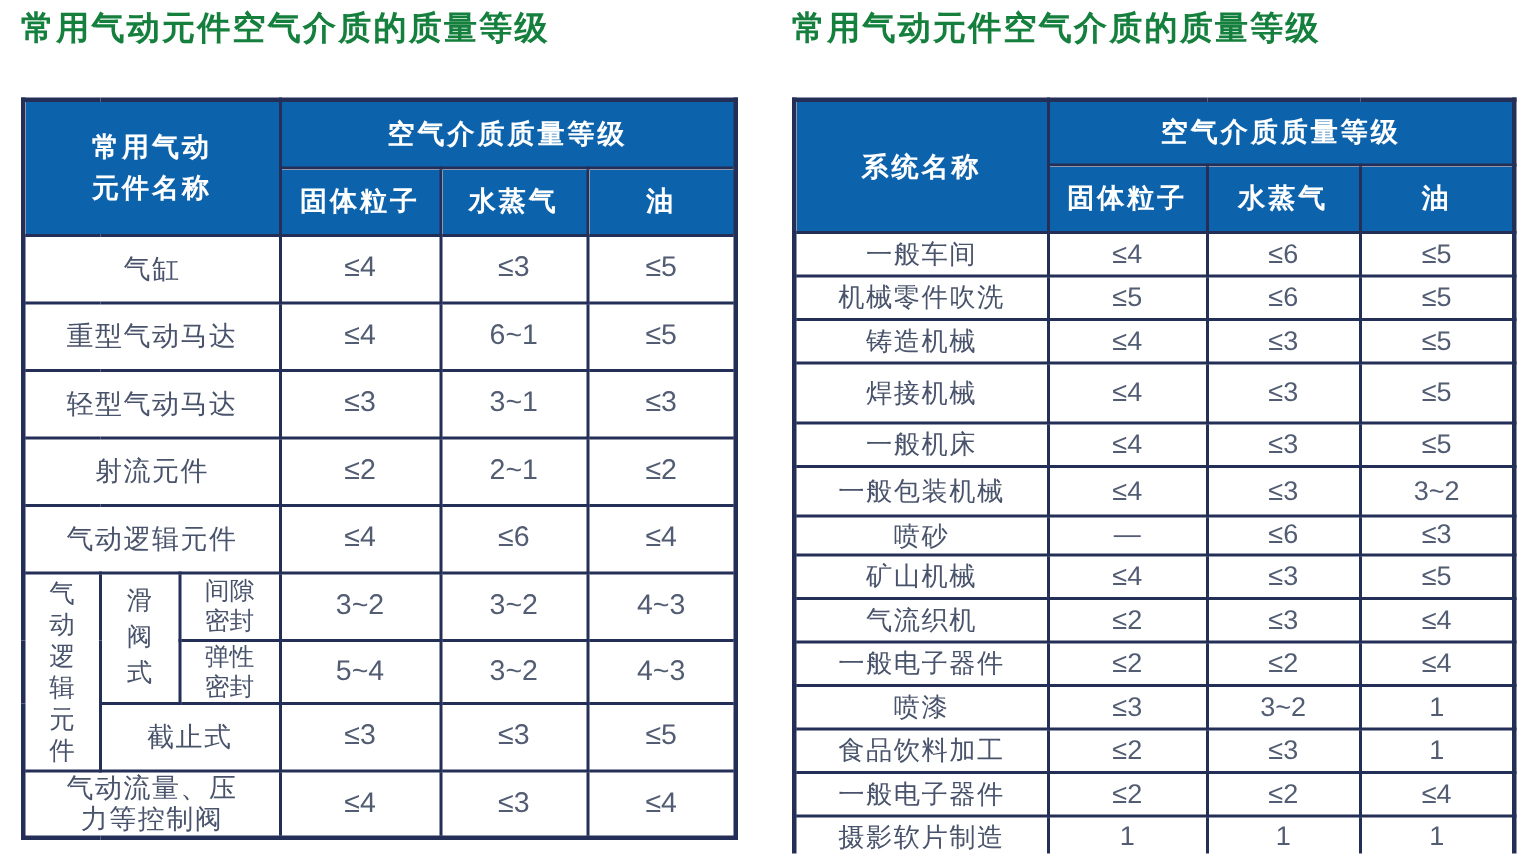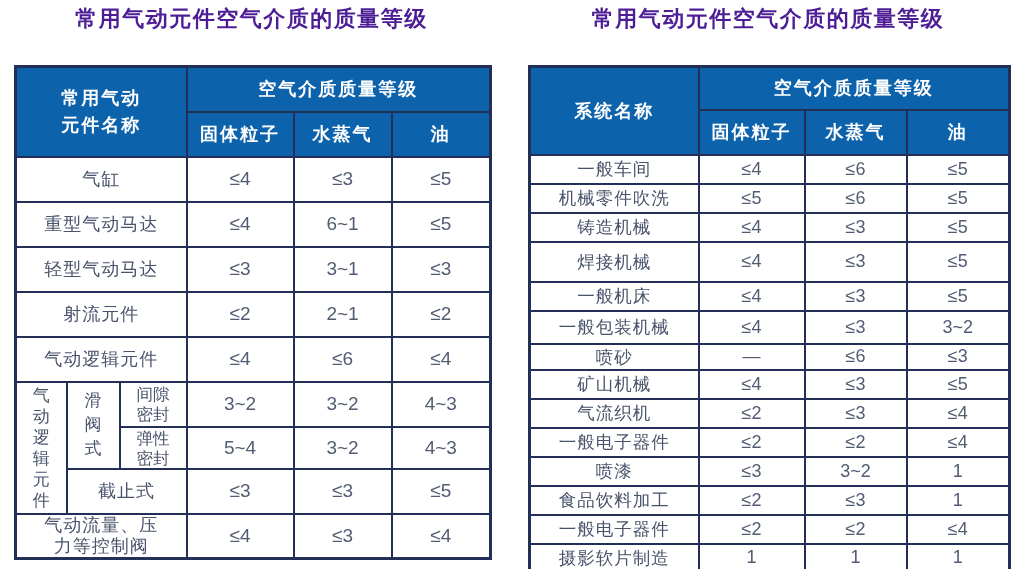--- a/index.html
+++ b/index.html
@@ -12,22 +12,21 @@
     background: #ffffff;
     font-family: "Liberation Sans", sans-serif;
     position: relative;
     overflow: hidden;
   }
   .title {
     position: absolute;
     top: 6px;
     font-size: 22px;
     font-weight: bold;
-    color: #4c1d95;
-    text-align: center;
+    color: #15803d;
     letter-spacing: 1.5px;
     line-height: 26px;
   }
   #left-title  { left: 14px;  width: 475px; }
   #right-title { left: 528px; width: 480px; }
 
   table {
     position: absolute;
     border-collapse: collapse;
     table-layout: fixed;

